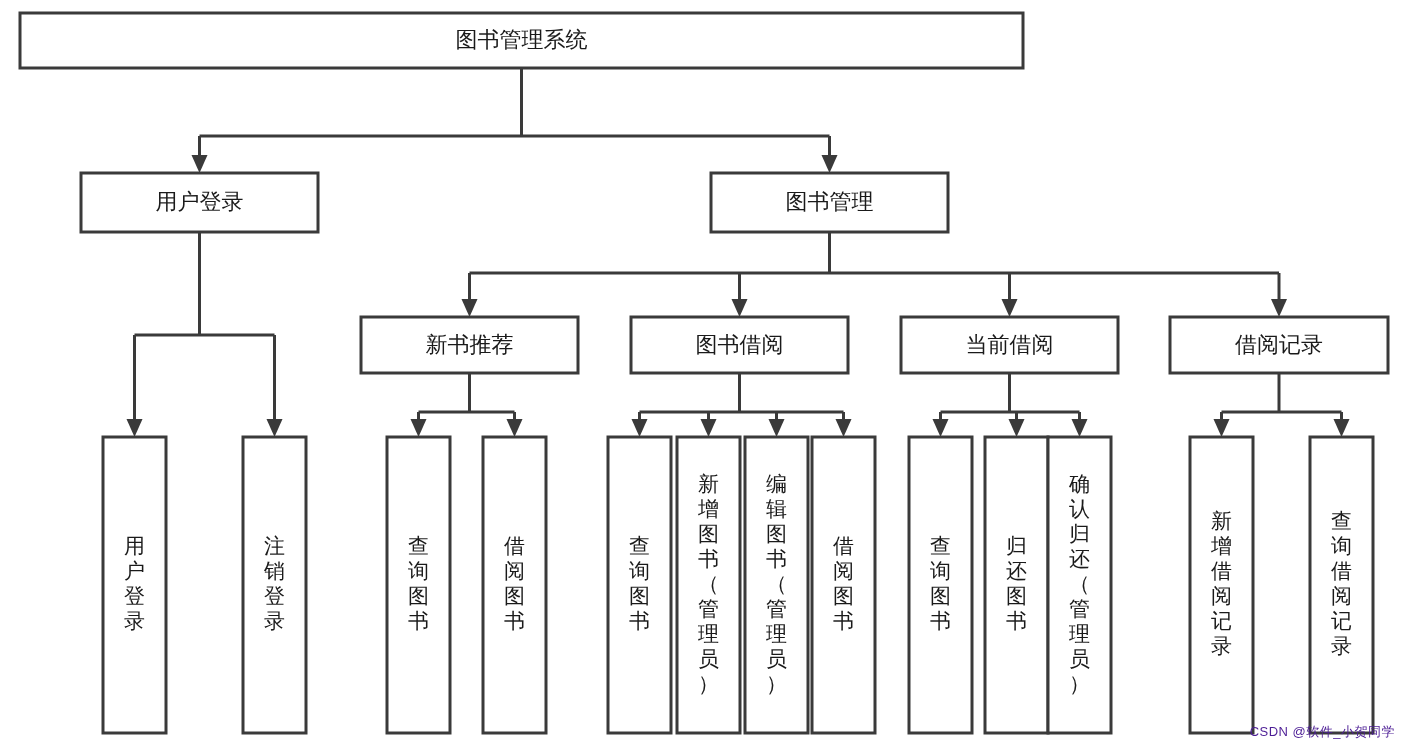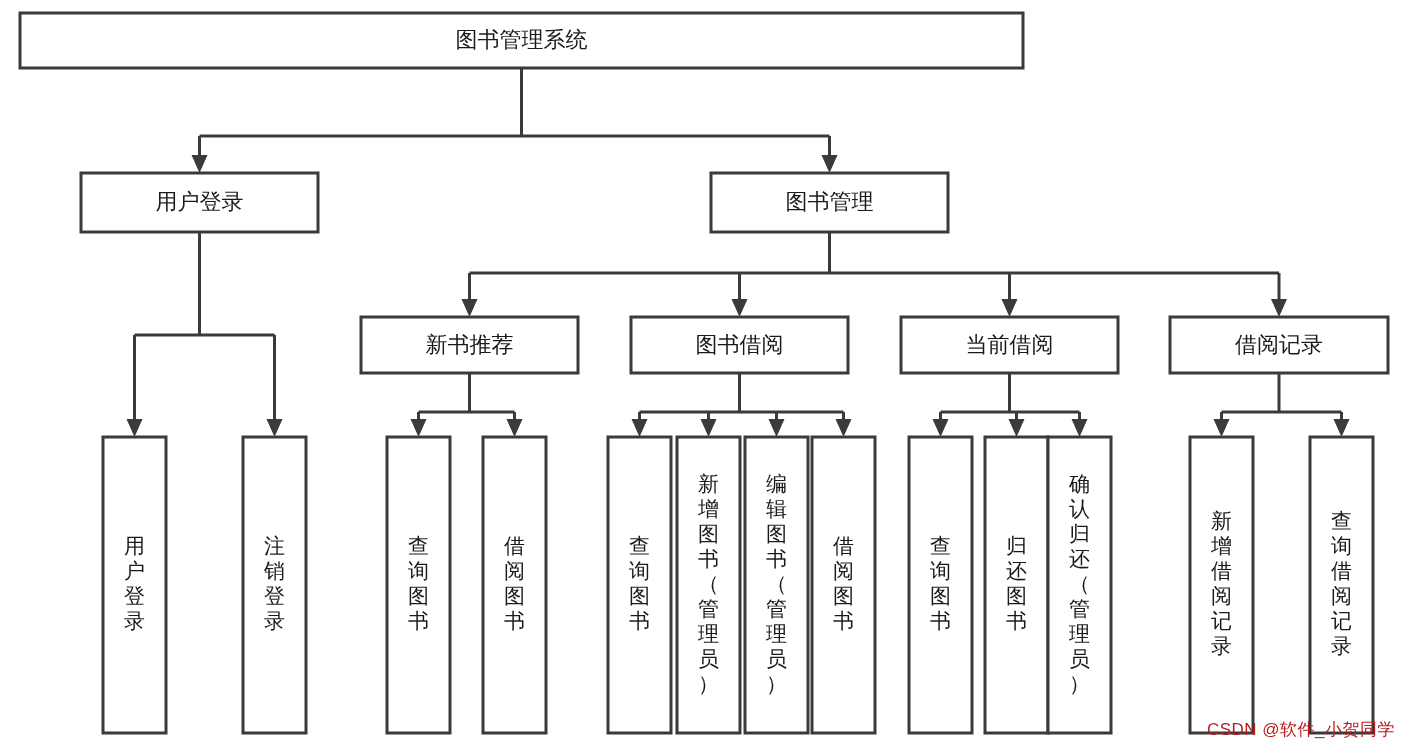--- a/index.html
+++ b/index.html
@@ -52,22 +52,22 @@
     font-family: "Liberation Sans", "DejaVu Sans", sans-serif;
     font-size: 21px;
     fill: #1a1a1a;
     text-anchor: middle;
   }
   .watermark {
     position: absolute;
     right: 10px;
     bottom: 6px;
     font-family: "Liberation Sans", "DejaVu Sans", sans-serif;
-    font-size: 17px;
-    color: #b91c1c;
+    font-size: 13px;
+    color: #4c1d95;
     white-space: nowrap;
     letter-spacing: 0.5px;
     user-select: none;
   }
 </style>
 </head>
 <body>
 
 <div id="diagram-root">
   <svg class="diagram" viewBox="0 0 1405 747">

